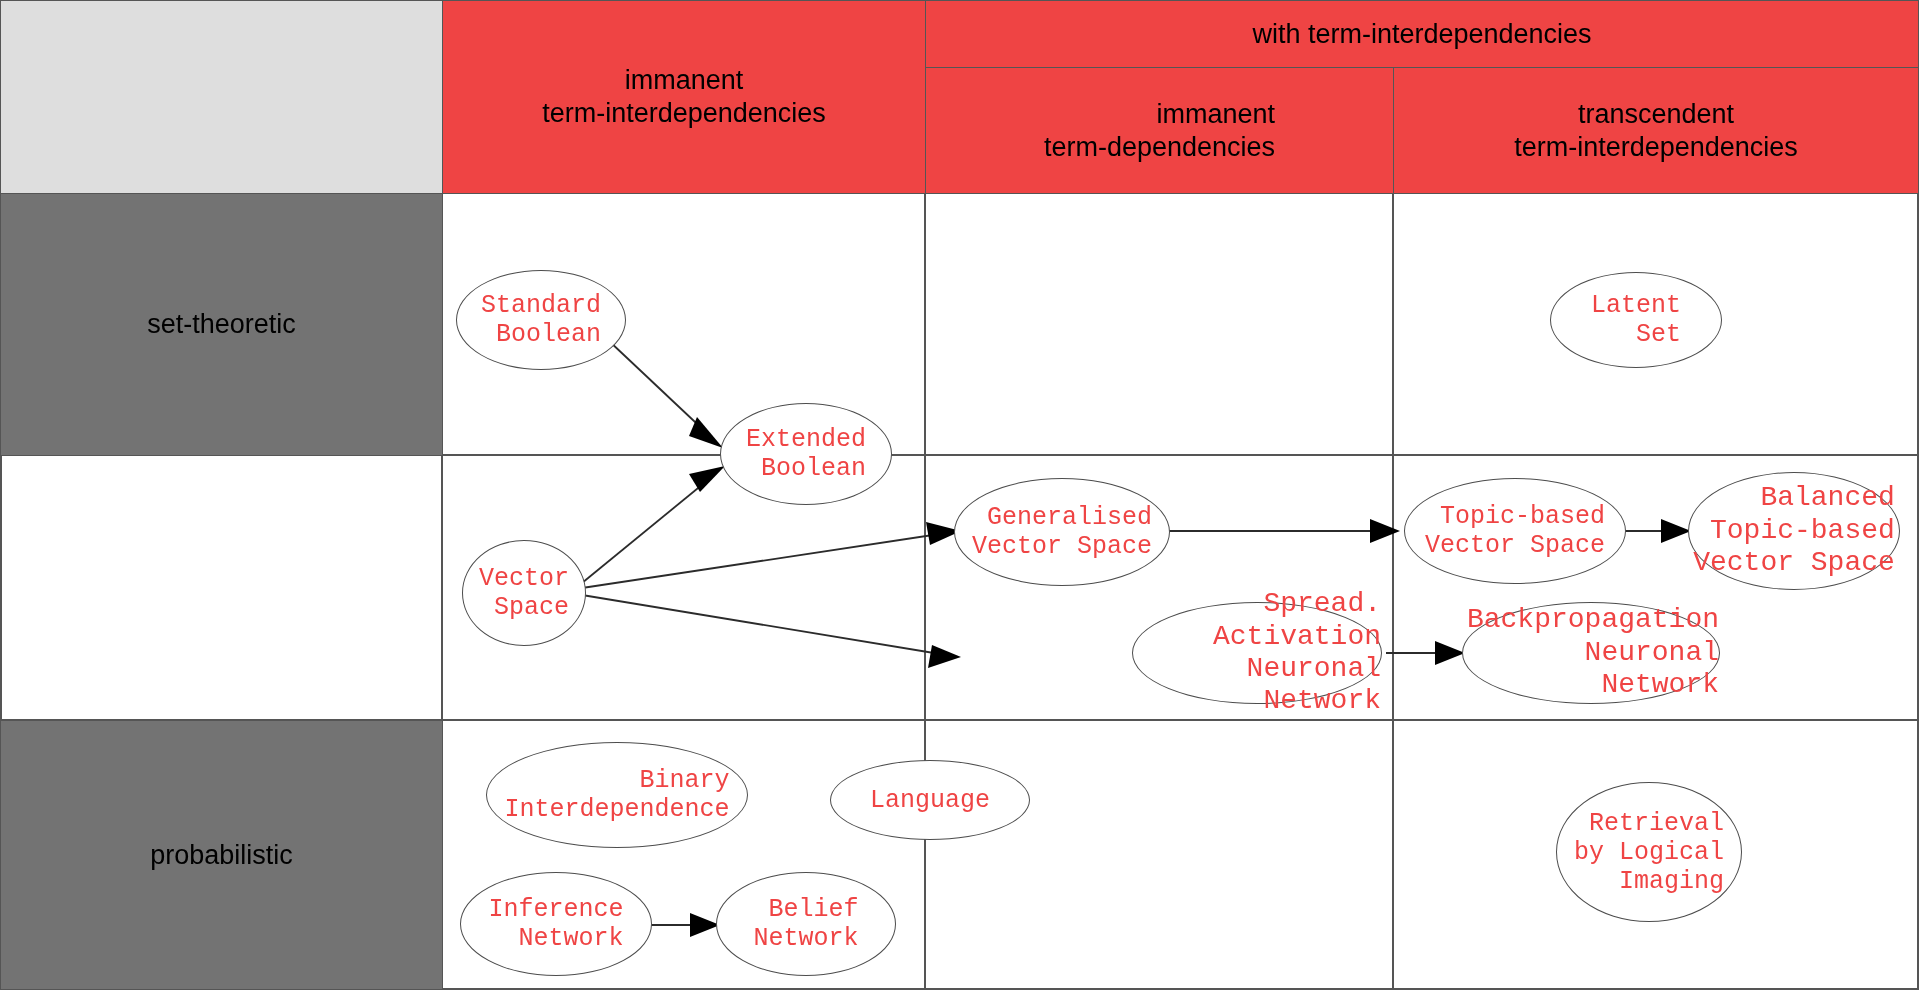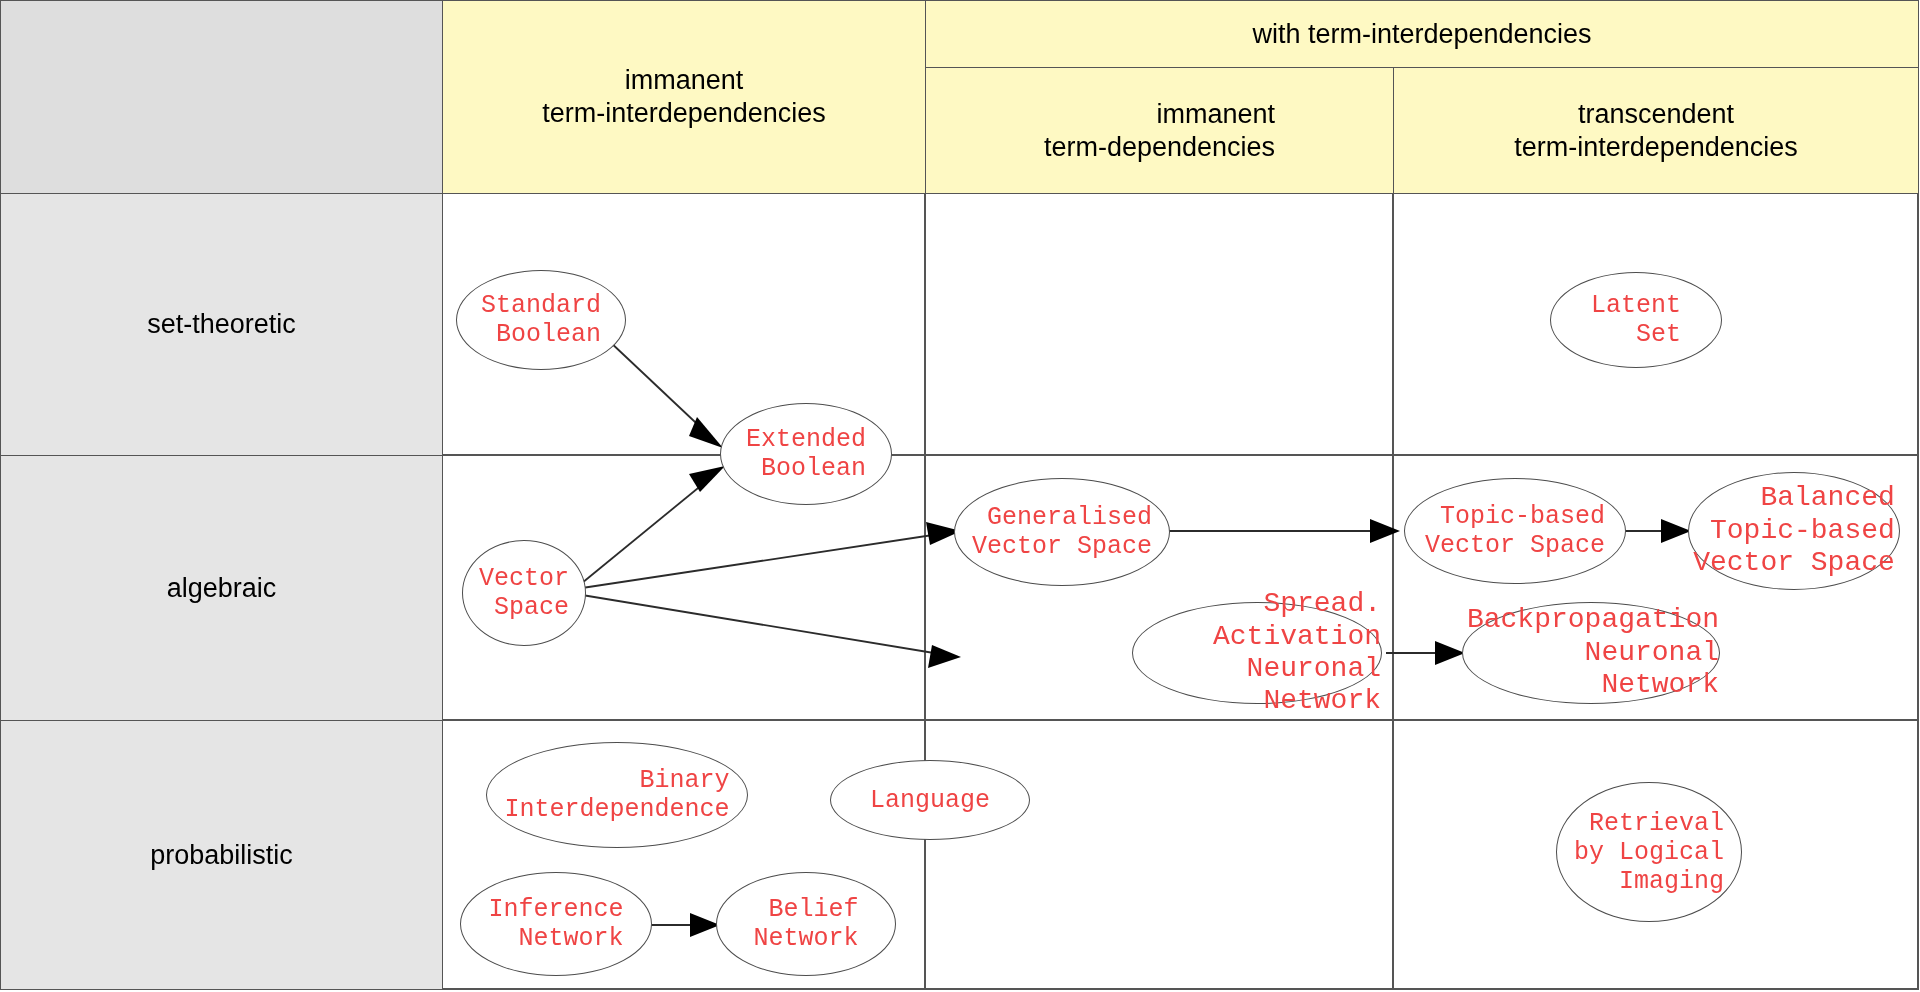--- a/index.html
+++ b/index.html
@@ -20,33 +20,33 @@
   }
   .grid-svg {
     position: absolute;
     left: 0;
     top: 0;
     width: 1920px;
     height: 992px;
   }
   .hdr-cell {
     position: absolute;
-    background: #fef9c3;
+    background: #ef4444;
     box-sizing: border-box;
     display: flex;
     align-items: center;
     justify-content: center;
     text-align: center;
     font-size: 27px;
     line-height: 1.22;
     color: #000;
   }
   .row-label {
     position: absolute;
-    background: #e5e5e5;
+    background: #737373;
     box-sizing: border-box;
     display: flex;
     align-items: center;
     justify-content: center;
     text-align: center;
     font-size: 27px;
     color: #000;
   }
   .corner {
     position: absolute;
@@ -132,21 +132,20 @@
 
   <div class="hdr-cell" style="left:926px; top:1px; width:992px; height:66px;">with term-interdependencies</div>
 
   <div class="hdr-cell" style="left:926px; top:68px; width:467px; height:125px; white-space:pre-line;text-align:right;">immanent
 term-dependencies</div>
 
   <div class="hdr-cell" style="left:1394px; top:68px; width:524px; height:125px; white-space:pre-line;">transcendent
 term-interdependencies</div>
 
   <div class="row-label" style="left:1px; top:194px; width:441px; height:261px;">set-theoretic</div>
-  <div class="row-label" style="left:1px; top:456px; width:441px; height:264px;">algebraic</div>
   <div class="row-label" style="left:1px; top:721px; width:441px; height:268px;">probabilistic</div>
 
   <svg class="edges" viewBox="0 0 1920 992">
 
     <line x1="608" y1="340" x2="712" y2="438"></line>
     <polygon class="arrowhead" points="723,448 689,436 697,417"></polygon>
 
     <line x1="582" y1="583" x2="714" y2="475"></line>
     <polygon class="arrowhead" points="725,466 700,492 689,474"></polygon>
 

